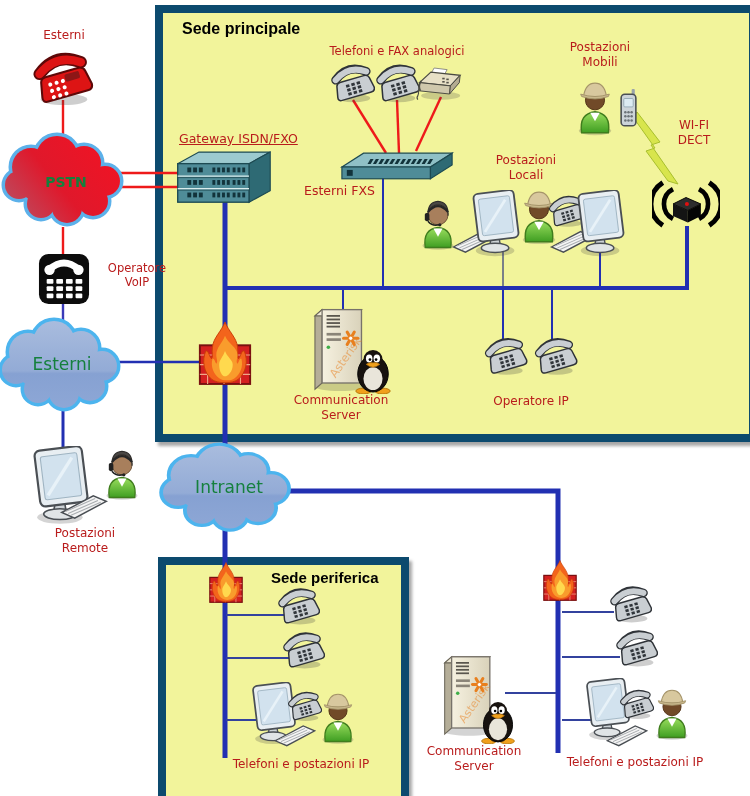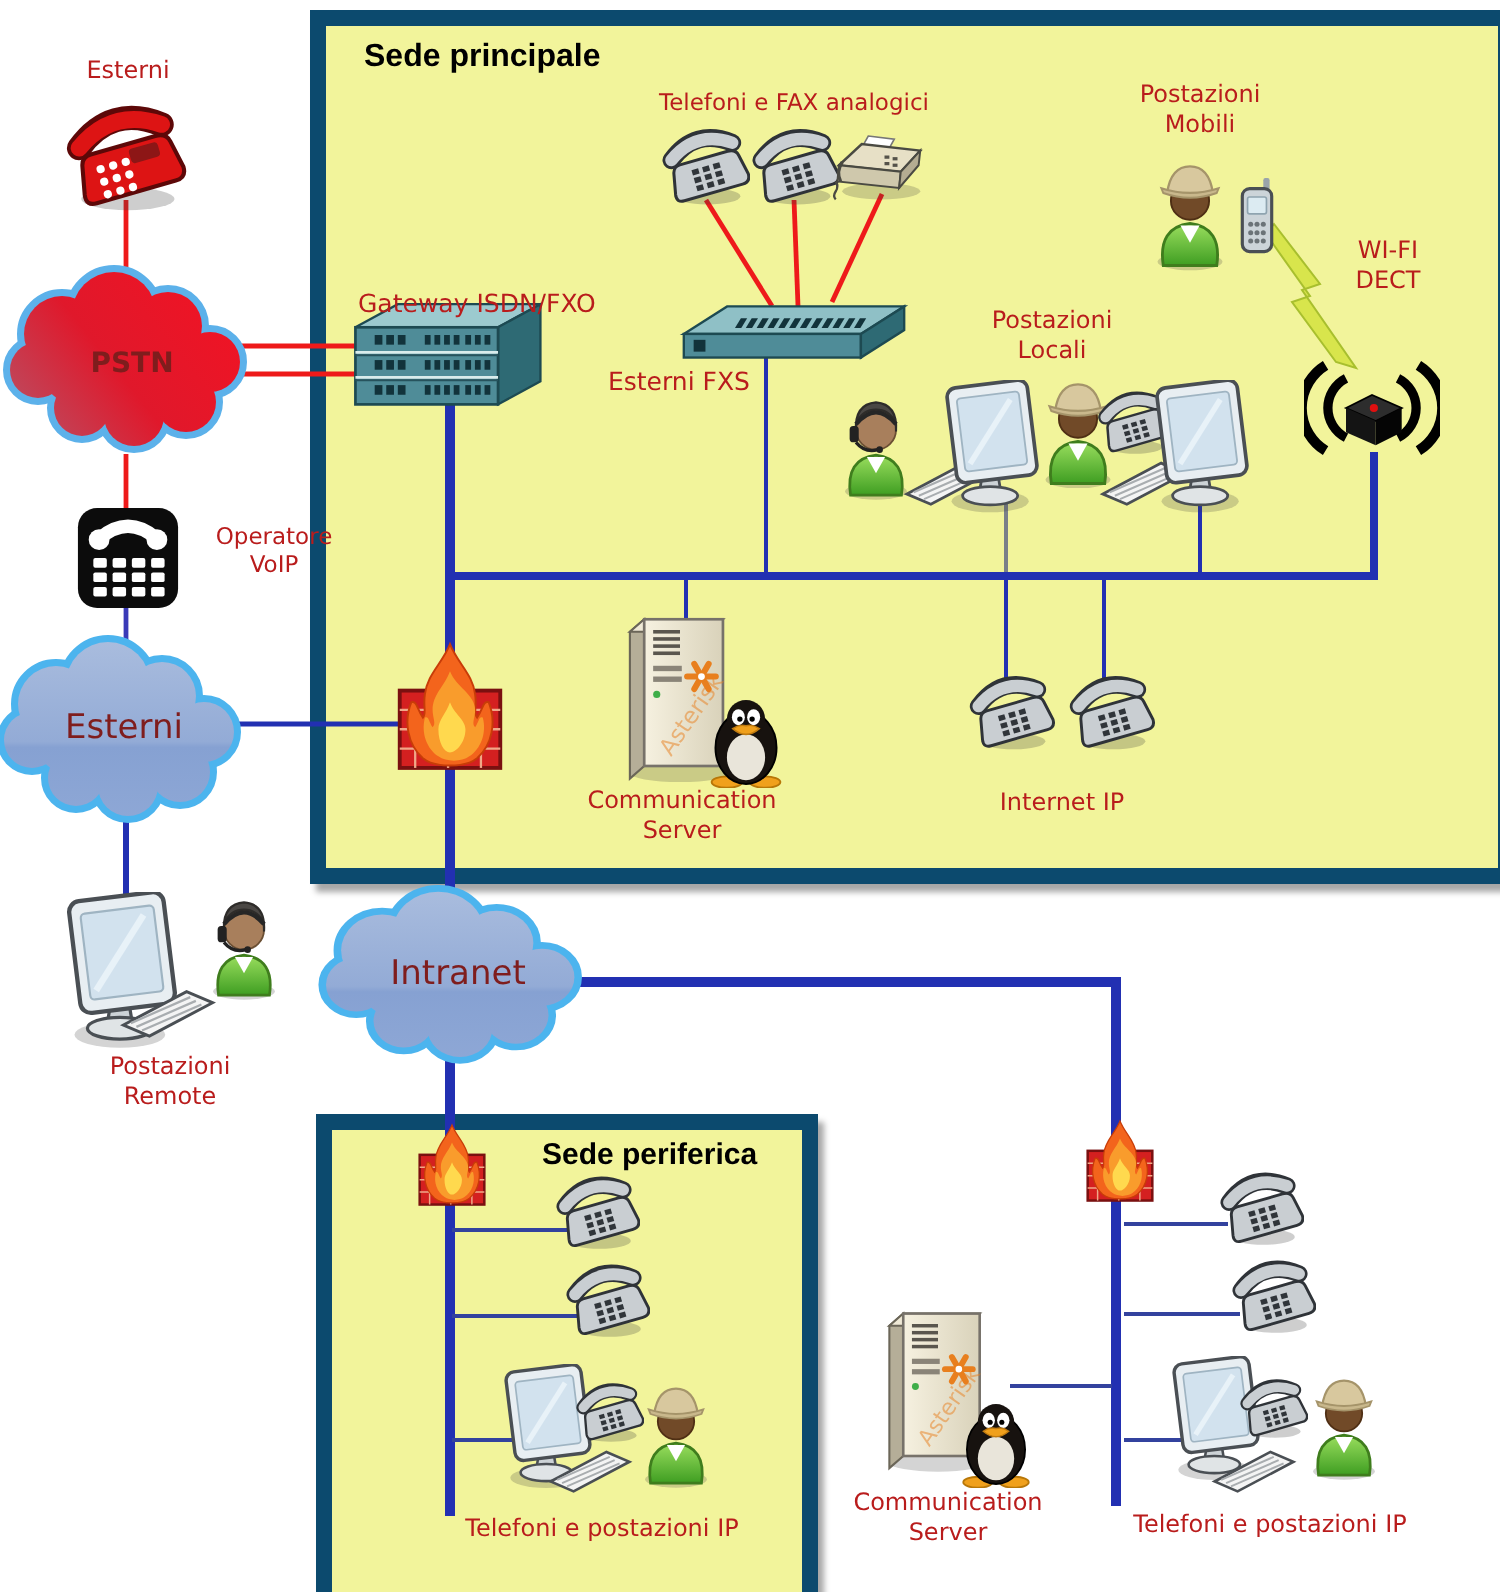--- a/index.html
+++ b/index.html
@@ -5,21 +5,21 @@
   html,body{margin:0;padding:0;background:#fff;}
   #stage{position:relative;width:750px;height:796px;background:#fff;overflow:hidden;
          font-family:"DejaVu Sans",sans-serif;color:#111;}
   .site{position:absolute;background:#f2f49b;border:8px solid #0c4a6e;
         box-shadow:3px 4px 3px rgba(0,0,0,.35);}
   .site-title{position:absolute;font-family:"Liberation Sans",sans-serif;font-weight:bold;
               font-size:16px;color:#000;white-space:nowrap;}
   .lbl{position:absolute;font-size:12px;line-height:1.25;color:#b91c1c;white-space:pre-line;
        text-align:center;transform:translateX(-50%);}
   .lbl.left{transform:none;text-align:left;white-space:nowrap;}
-  .cloud-text{position:absolute;font-size:17px;transform:translateX(-50%);color:#7f1d1d;}
+  .cloud-text{position:absolute;font-size:17px;transform:translateX(-50%);color:#15803d;}
   svg.icon{position:absolute;overflow:visible;}
   #wires{position:absolute;left:0;top:0;}
   
   .c-stroke-pstn{stroke:#5cb1ea;stroke-width:7;fill:#e01c2a;}
   .c-fill-pstn{fill:url(#gradPSTN);stroke:none;}
   .c-stroke-wan{stroke:#4cb4ee;stroke-width:7;fill:#9db4dc;}
   .c-fill-wan{fill:url(#gradWAN);stroke:none;}
 </style>
 </head>
 <body>
@@ -518,30 +518,30 @@
   <div class="lbl" style="left:64px;top:28px;">Esterni</div>
   <div class="cloud-text bold" style="left:66px;top:174px;font-size:14px;font-weight:bold;">PSTN</div>
   <div class="lbl" style="left:121px;top:261px;font-size:11.5px;margin-left:16px;">Operatore
 VoIP</div>
   <div class="cloud-text" style="left:62px;top:354px;">Esterni</div>
   <div class="lbl" style="left:85px;top:526px;">Postazioni
 Remote</div>
   <div class="cloud-text" style="left:229px;top:477px;">Intranet</div>
 
   <div class="lbl" style="left:397px;top:44px;font-size:11.5px;white-space:nowrap;">Telefoni e FAX analogici</div>
-  <div class="lbl left" style="left:179px;top:144px;font-size:12.5px;">Gateway ISDN/FXO</div>
+  <div class="lbl left" style="left:179px;top:131px;font-size:12.5px;text-decoration:underline;">Gateway ISDN/FXO</div>
   <div class="lbl left" style="left:304px;top:183px;font-size:12.5px;">Esterni FXS</div>
   <div class="lbl" style="left:526px;top:153px;">Postazioni
 Locali</div>
   <div class="lbl" style="left:600px;top:40px;">Postazioni
 Mobili</div>
   <div class="lbl" style="left:694px;top:118px;">WI-FI
 DECT</div>
   <div class="lbl" style="left:341px;top:393px;">Communication
 Server</div>
-  <div class="lbl" style="left:531px;top:394px;">Internet IP</div>
+  <div class="lbl" style="left:531px;top:394px;">Operatore IP</div>
 
   <div class="lbl" style="left:301px;top:757px;white-space:nowrap;">Telefoni e postazioni IP</div>
   <div class="lbl" style="left:474px;top:744px;">Communication
 Server</div>
   <div class="lbl" style="left:635px;top:755px;white-space:nowrap;">Telefoni e postazioni IP</div>
 
 </div>
 
 </body></html>

